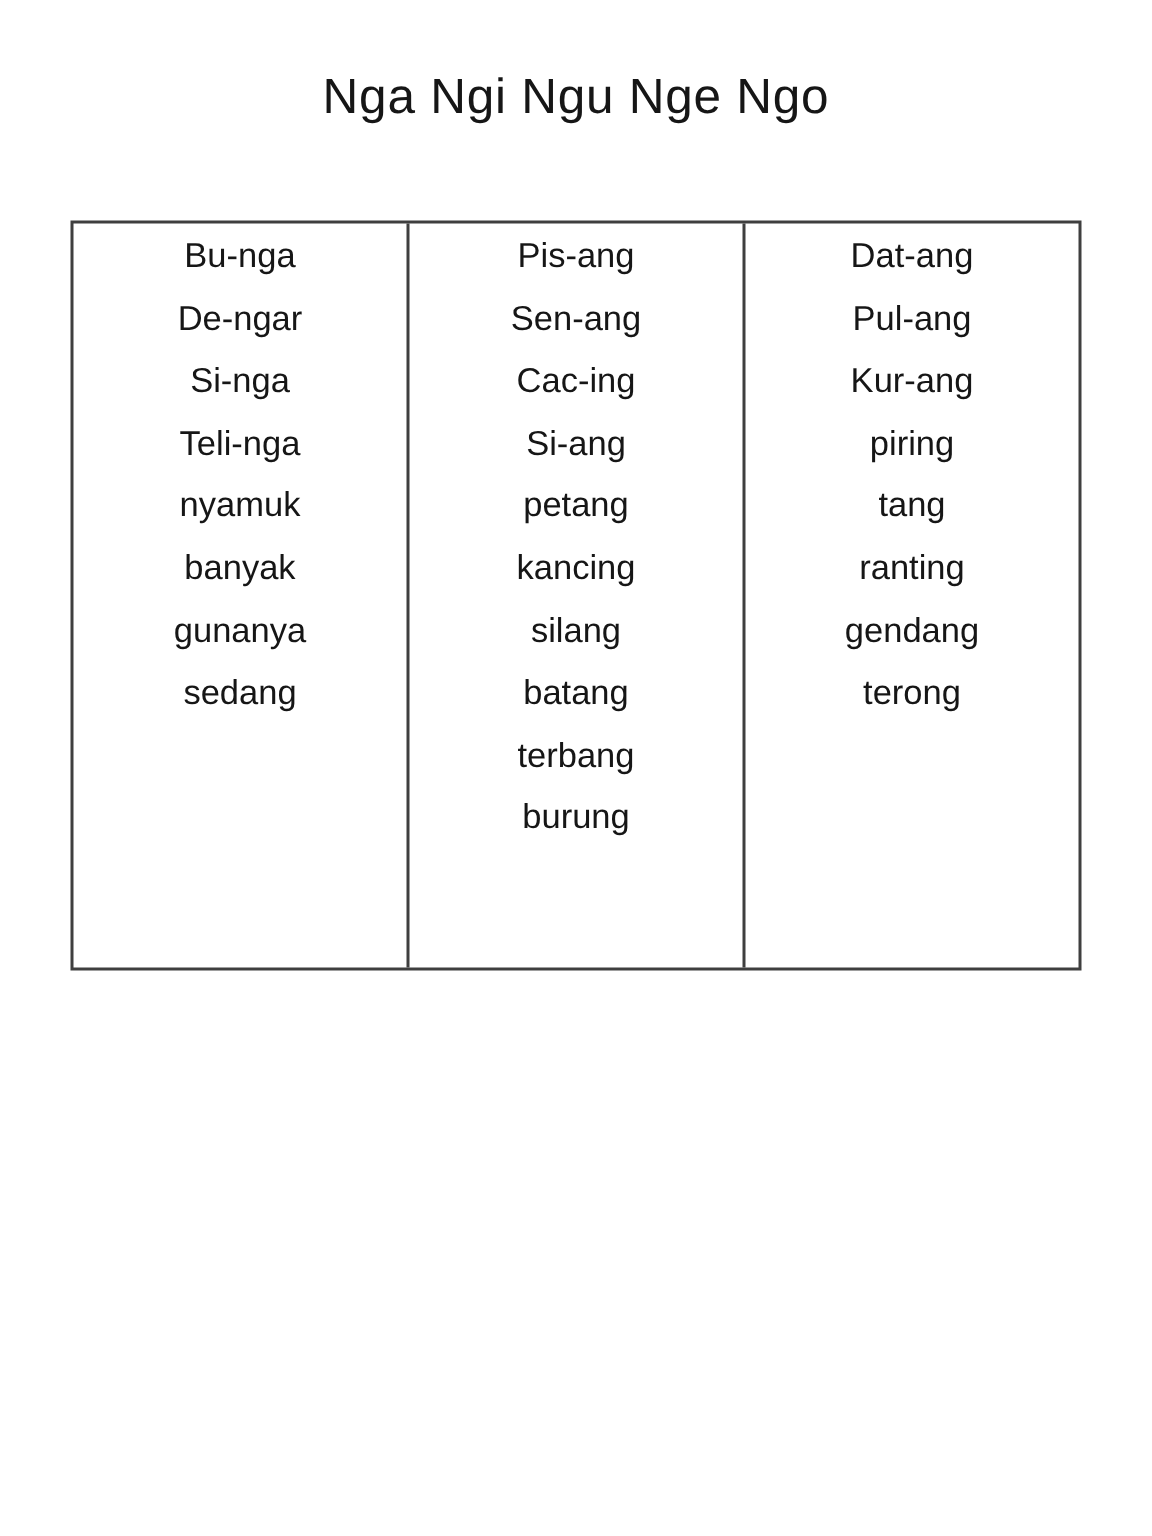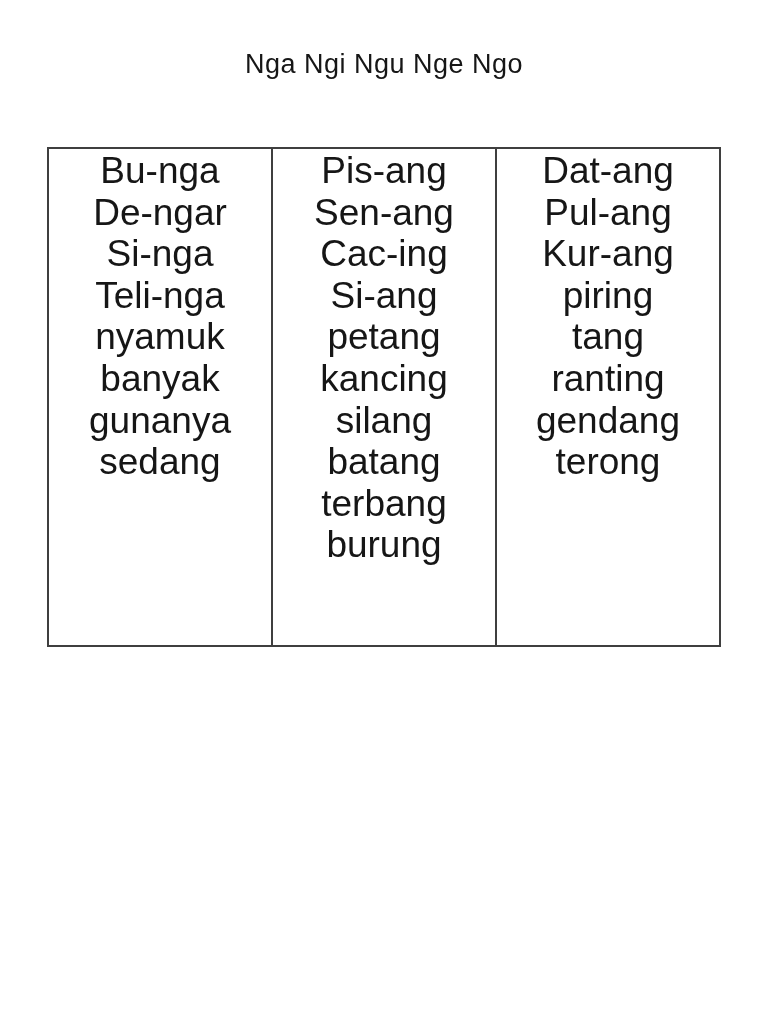--- a/index.html
+++ b/index.html
@@ -15,21 +15,21 @@
     font-family: "Liberation Sans", sans-serif;
     color: #1a1a1a;
     overflow: hidden;
   }
   .doc-title {
     position: absolute;
     top: 46px;
     left: 0;
     width: 768px;
     text-align: center;
-    font-size: 27px;
+    font-size: 33px;
     line-height: 36px;
     font-weight: 400;
     color: #161616;
     letter-spacing: 0.5px;
   }
   .word-table {
     position: absolute;
     left: 47px;
     top: 147px;
     width: 674px;
@@ -43,21 +43,21 @@
     flex: 1 1 0;
     box-sizing: border-box;
     border-right: 2px solid #3f3f3f;
     padding-top: 1px;
     text-align: center;
   }
   .word-column:last-child {
     border-right: none;
   }
   .word {
-    font-size: 37px;
+    font-size: 23px;
     line-height: 41.6px;
     font-weight: 400;
     color: #161616;
     white-space: nowrap;
   }
 </style>
 </head>
 <body>
 
 <div class="page">

